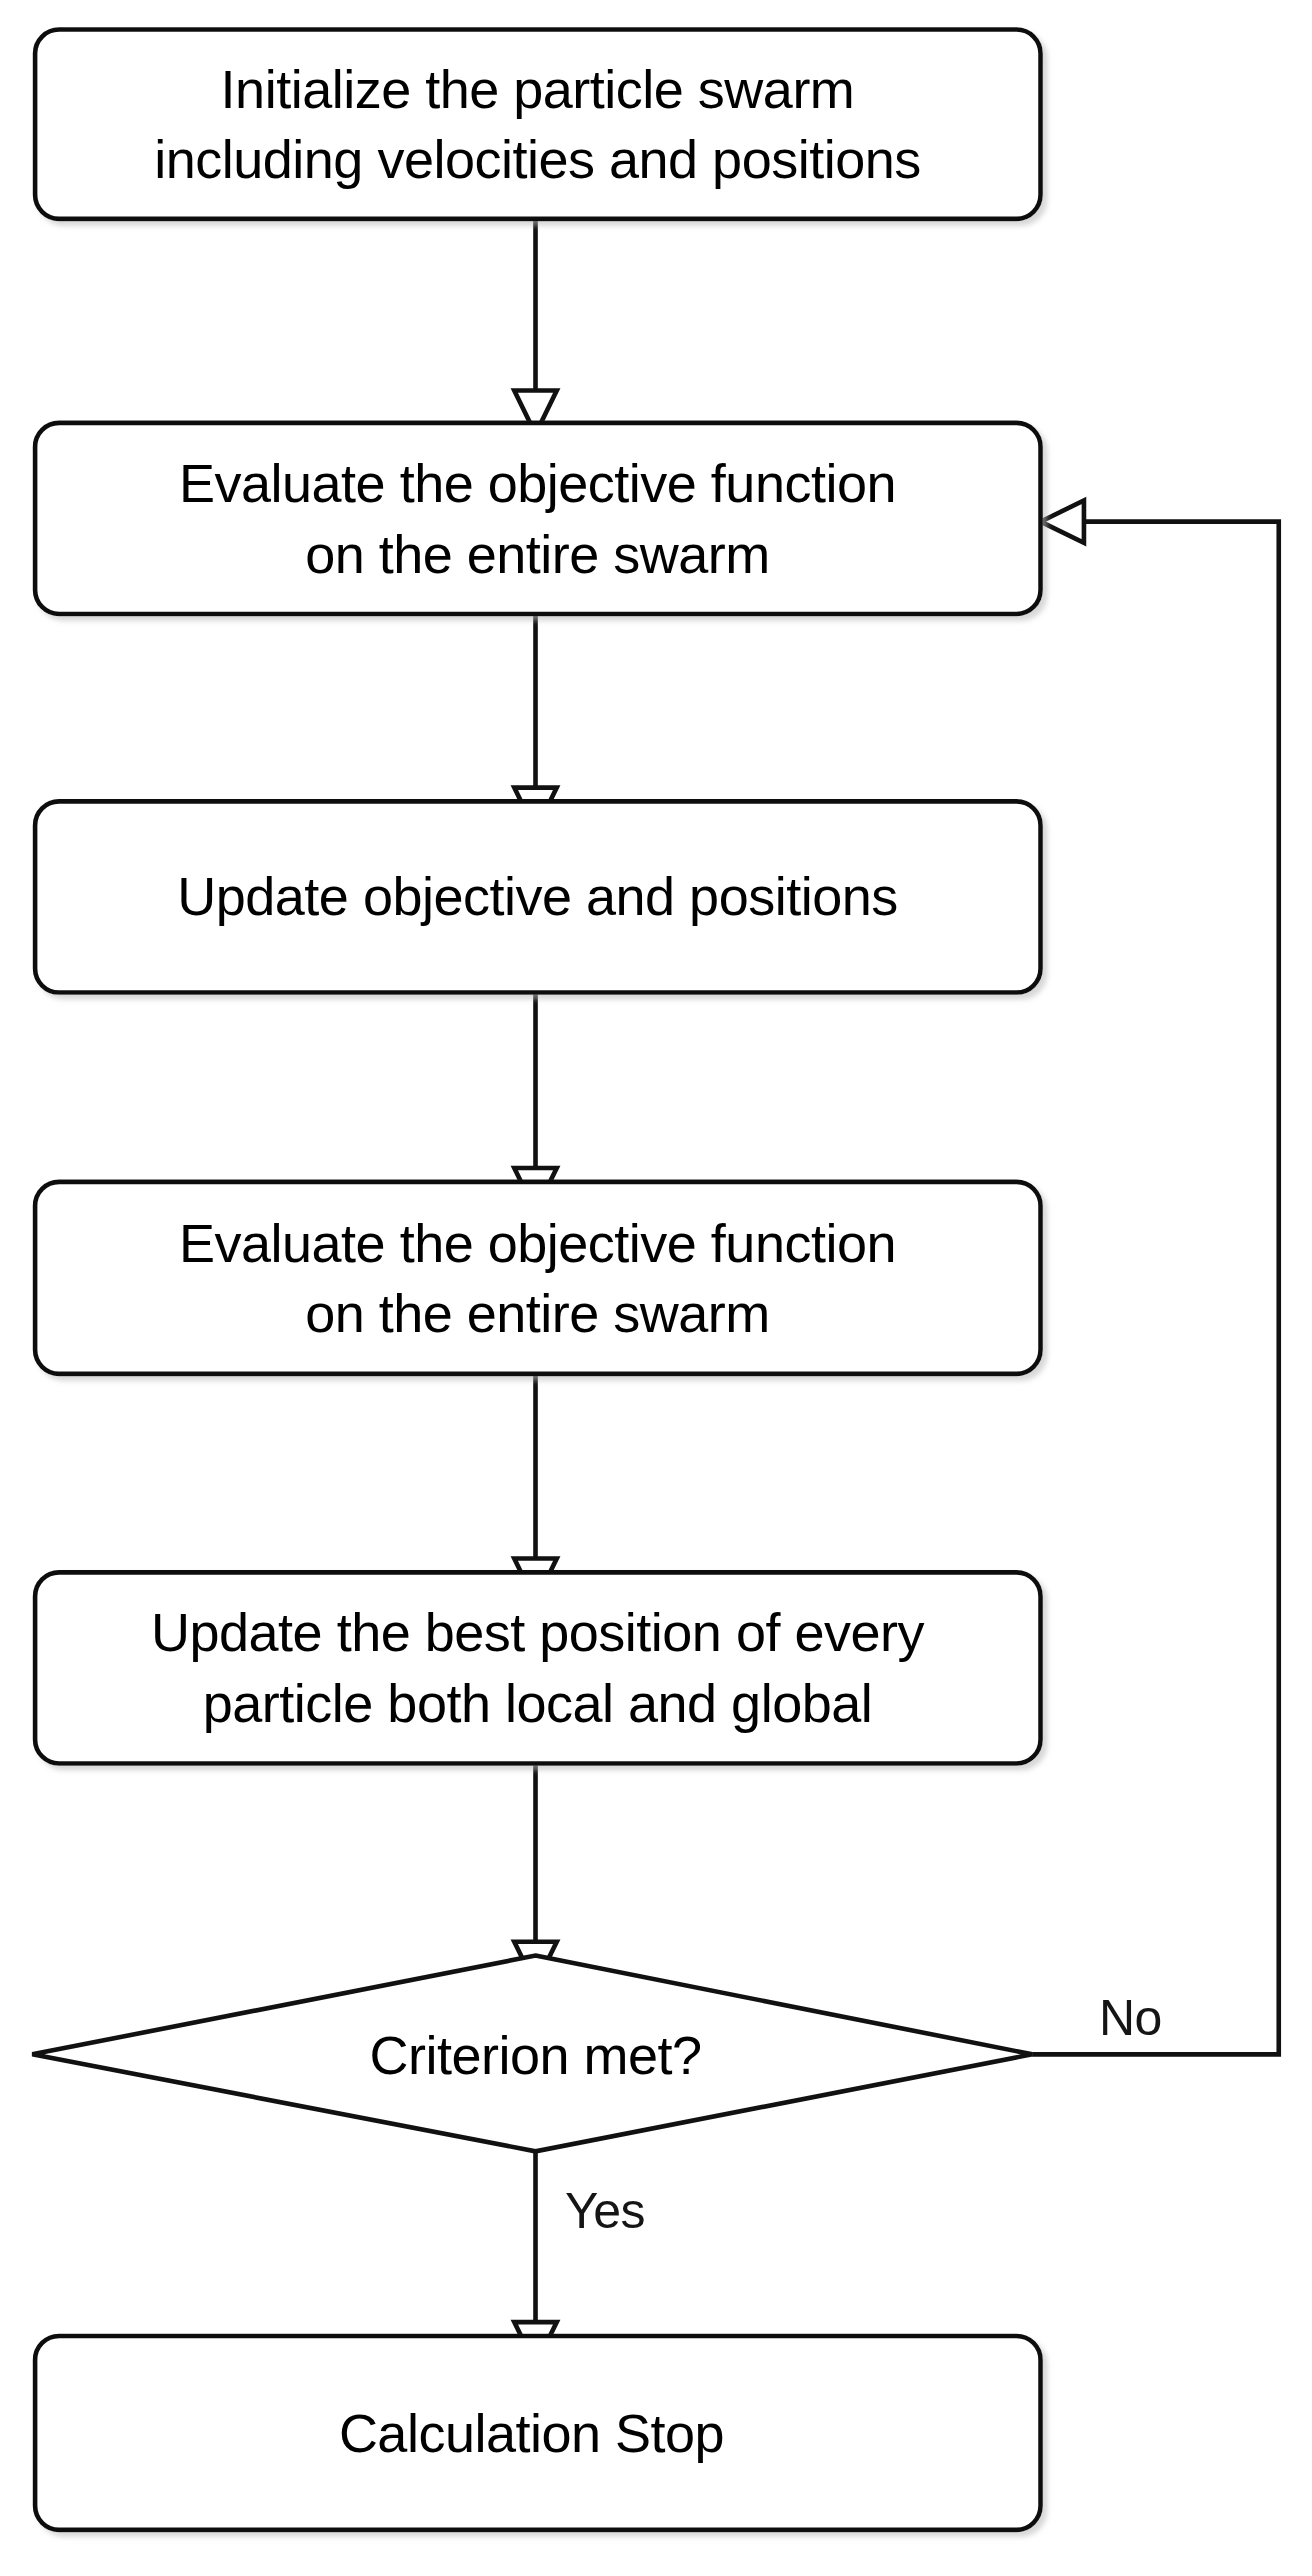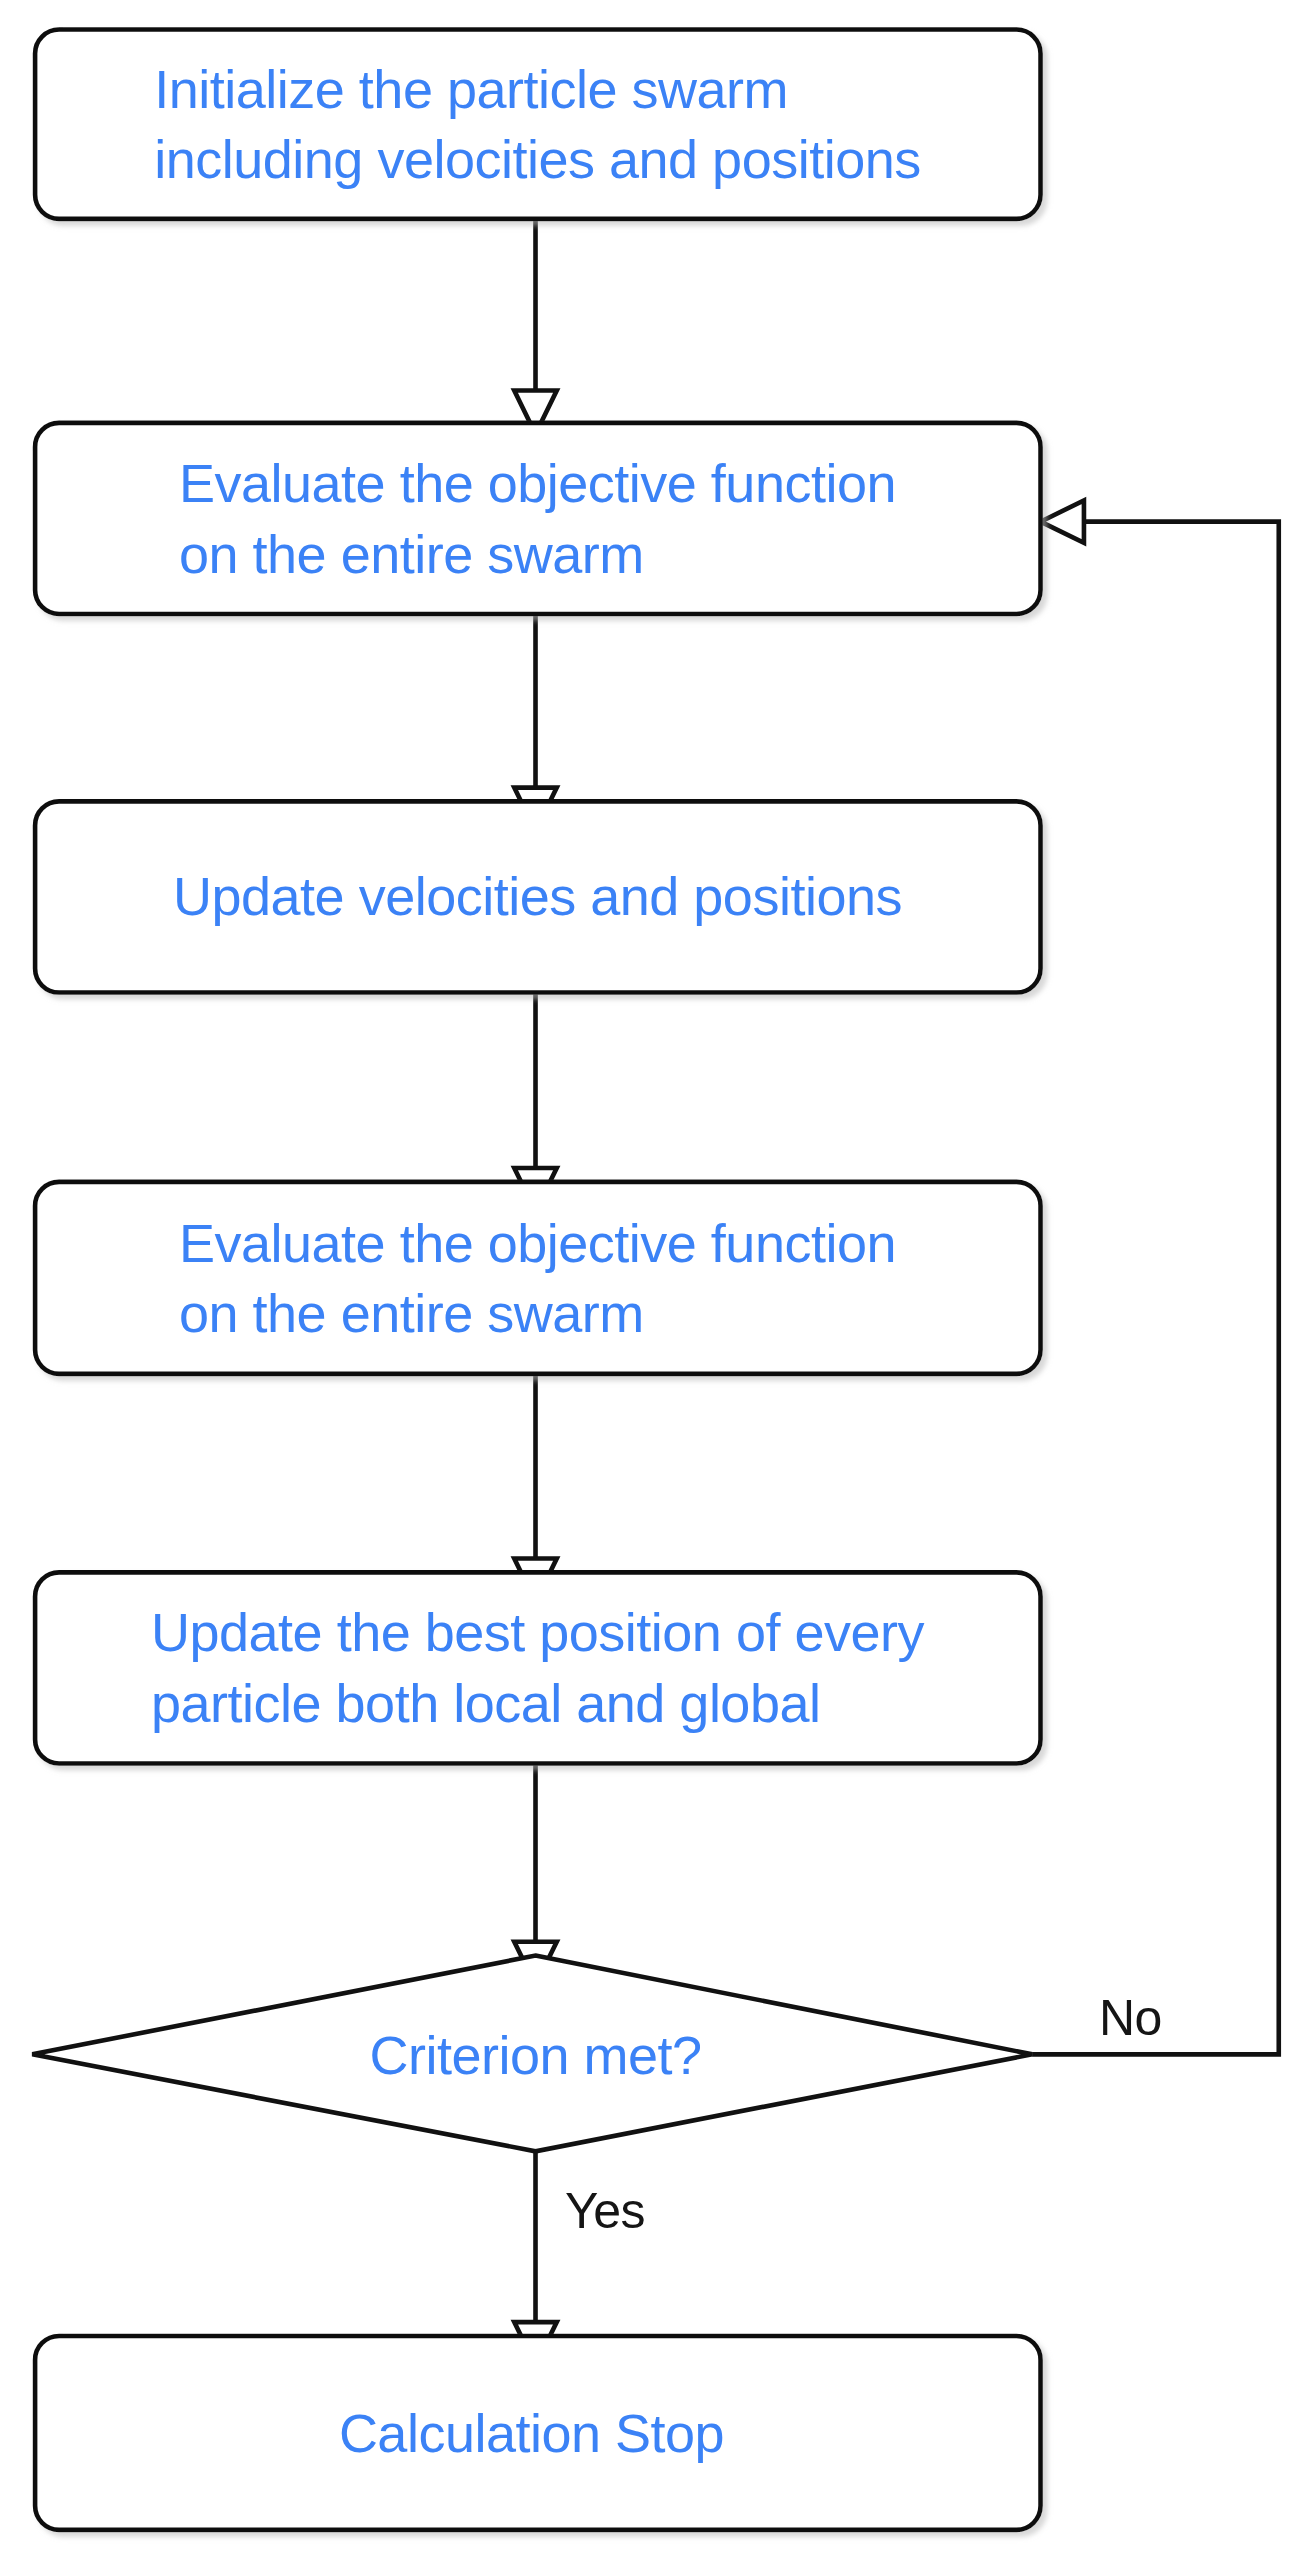--- a/index.html
+++ b/index.html
@@ -22,22 +22,22 @@
     top: 0;
     left: 0;
     width: 1312px;
     height: 2576px;
   }
   .node-text {
     position: absolute;
     display: flex;
     align-items: center;
     justify-content: center;
-    text-align: left;
-    color: #3b82f6;
+    text-align: center;
+    color: #000000;
     font-size: 54px;
     line-height: 1.30;
     letter-spacing: -0.5px;
     white-space: pre-line;
     font-family: "Liberation Sans", "DejaVu Sans", sans-serif;
     pointer-events: none;
   }
   .edge-label {
     position: absolute;
     color: #151515;
@@ -104,21 +104,21 @@
       <rect x="38" y="2530" width="1089" height="210" rx="26" ry="26" fill="#ffffff" stroke="#111111" stroke-width="5" filter="url(#boxshadow)"></rect>
     </g>
   </svg>
 
   <div class="node-text" style="left:35px; top:29.5px; width:1005px; height:189px;">Initialize the particle swarm
 including velocities and positions</div>
 
   <div class="node-text" style="left:35px; top:423px; width:1005px; height:191px;">Evaluate the objective function
 on the entire swarm</div>
 
-  <div class="node-text" style="left:35px; top:801px; width:1005px; height:191px;">Update velocities and positions</div>
+  <div class="node-text" style="left:35px; top:801px; width:1005px; height:191px;">Update objective and positions</div>
 
   <div class="node-text" style="left:35px; top:1182px; width:1005px; height:192px;">Evaluate the objective function
 on the entire swarm</div>
 
   <div class="node-text" style="left:35px; top:1572px; width:1005px; height:191px;">Update the best position of every
 particle both local and global</div>
 
   <div class="node-text" style="left:111px; top:2011px; width:849px; height:88px;">Criterion met?</div>
 
   <div class="node-text" style="left:29px; top:2336px; width:1005px; height:194px;">Calculation Stop</div>

